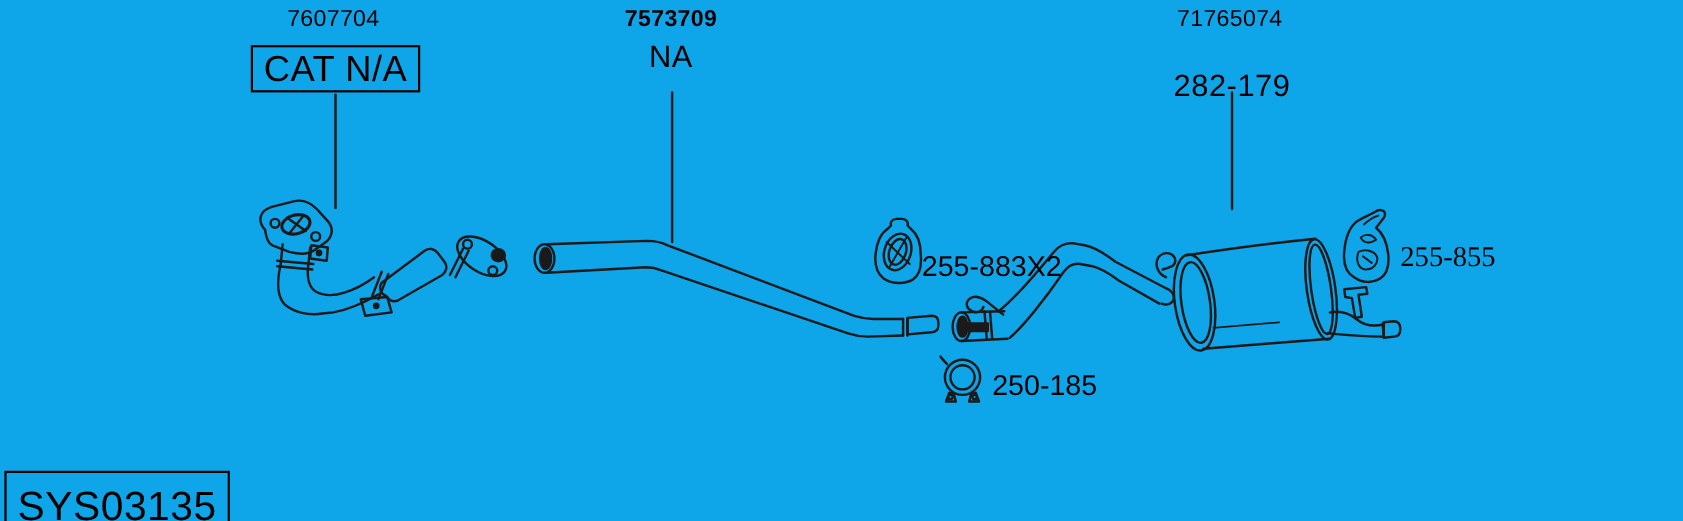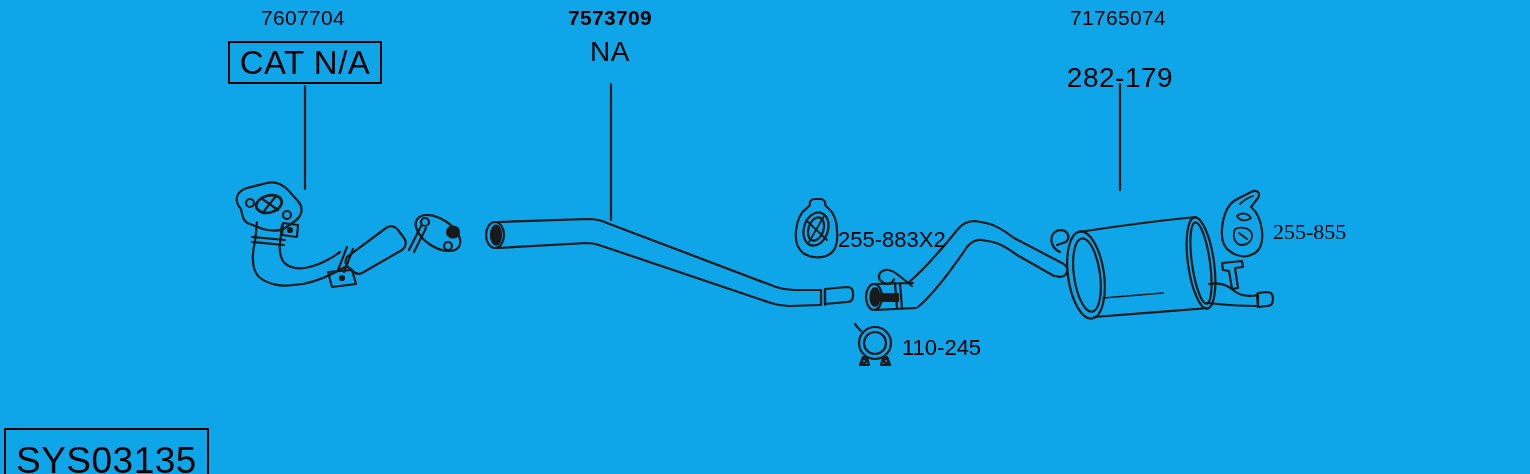--- a/index.html
+++ b/index.html
@@ -7,21 +7,21 @@
     position:relative; width:1530px; height:474px; background:#0ea5e9;
     font-family:"Liberation Sans", sans-serif; color:#000; overflow:hidden;
   }
   .stage svg { position:absolute; left:0; top:0; }
   .stage svg * { vector-effect:non-scaling-stroke; }
   .lineart { stroke:#1a1a1a; stroke-width:2.2; fill:none; stroke-linecap:round; stroke-linejoin:round; }
   .label { position:absolute; white-space:nowrap; }
   .pn { font-size:21px; letter-spacing:0.3px; }
   .callout { font-size:28px; letter-spacing:0.5px; }
   .boxed { border:2px solid #000; box-sizing:border-box; }
-  .fit { font-size:22px; }
+  .fit { font-size:26px; }
   .sys {
     position:absolute; left:4px; top:428px; border:2px solid #000;
     font-size:37px; line-height:38px; padding:12px 10px; letter-spacing:0.5px;
   }
   .center { text-align:center; }
 </style>
 </head>
 <body>
 
 <div class="stage">
@@ -123,18 +123,18 @@
   <div class="label pn center" style="left:238px; top:6px; width:130px;">7607704</div>
   <div class="label callout boxed center" style="left:228px; top:41px; width:154px; height:43px; line-height:39px; font-size:33px;">CAT N/A</div>
 
   <div class="label pn center" style="left:545px; top:6px; width:130px;font-weight:bold;">7573709</div>
   <div class="label callout center" style="left:545px; top:36px; width:130px;">NA</div>
 
   <div class="label pn center" style="left:1053px; top:6px; width:130px;">71765074</div>
   <div class="label callout center" style="left:1045px; top:36px; width:150px;margin-top:26px;">282-179</div>
 
   <div class="label fit" style="left:838px; top:227px;">255-883X2</div>
-  <div class="label fit" style="left:902px; top:335px;">110-245</div>
+  <div class="label fit" style="left:902px; top:335px;">250-185</div>
   <div class="label fit" style="left:1273px; top:219px;font-family:Liberation Serif, serif;">255-855</div>
 
   <div class="sys">SYS03135</div>
 
 </div>
 
 </body></html>

